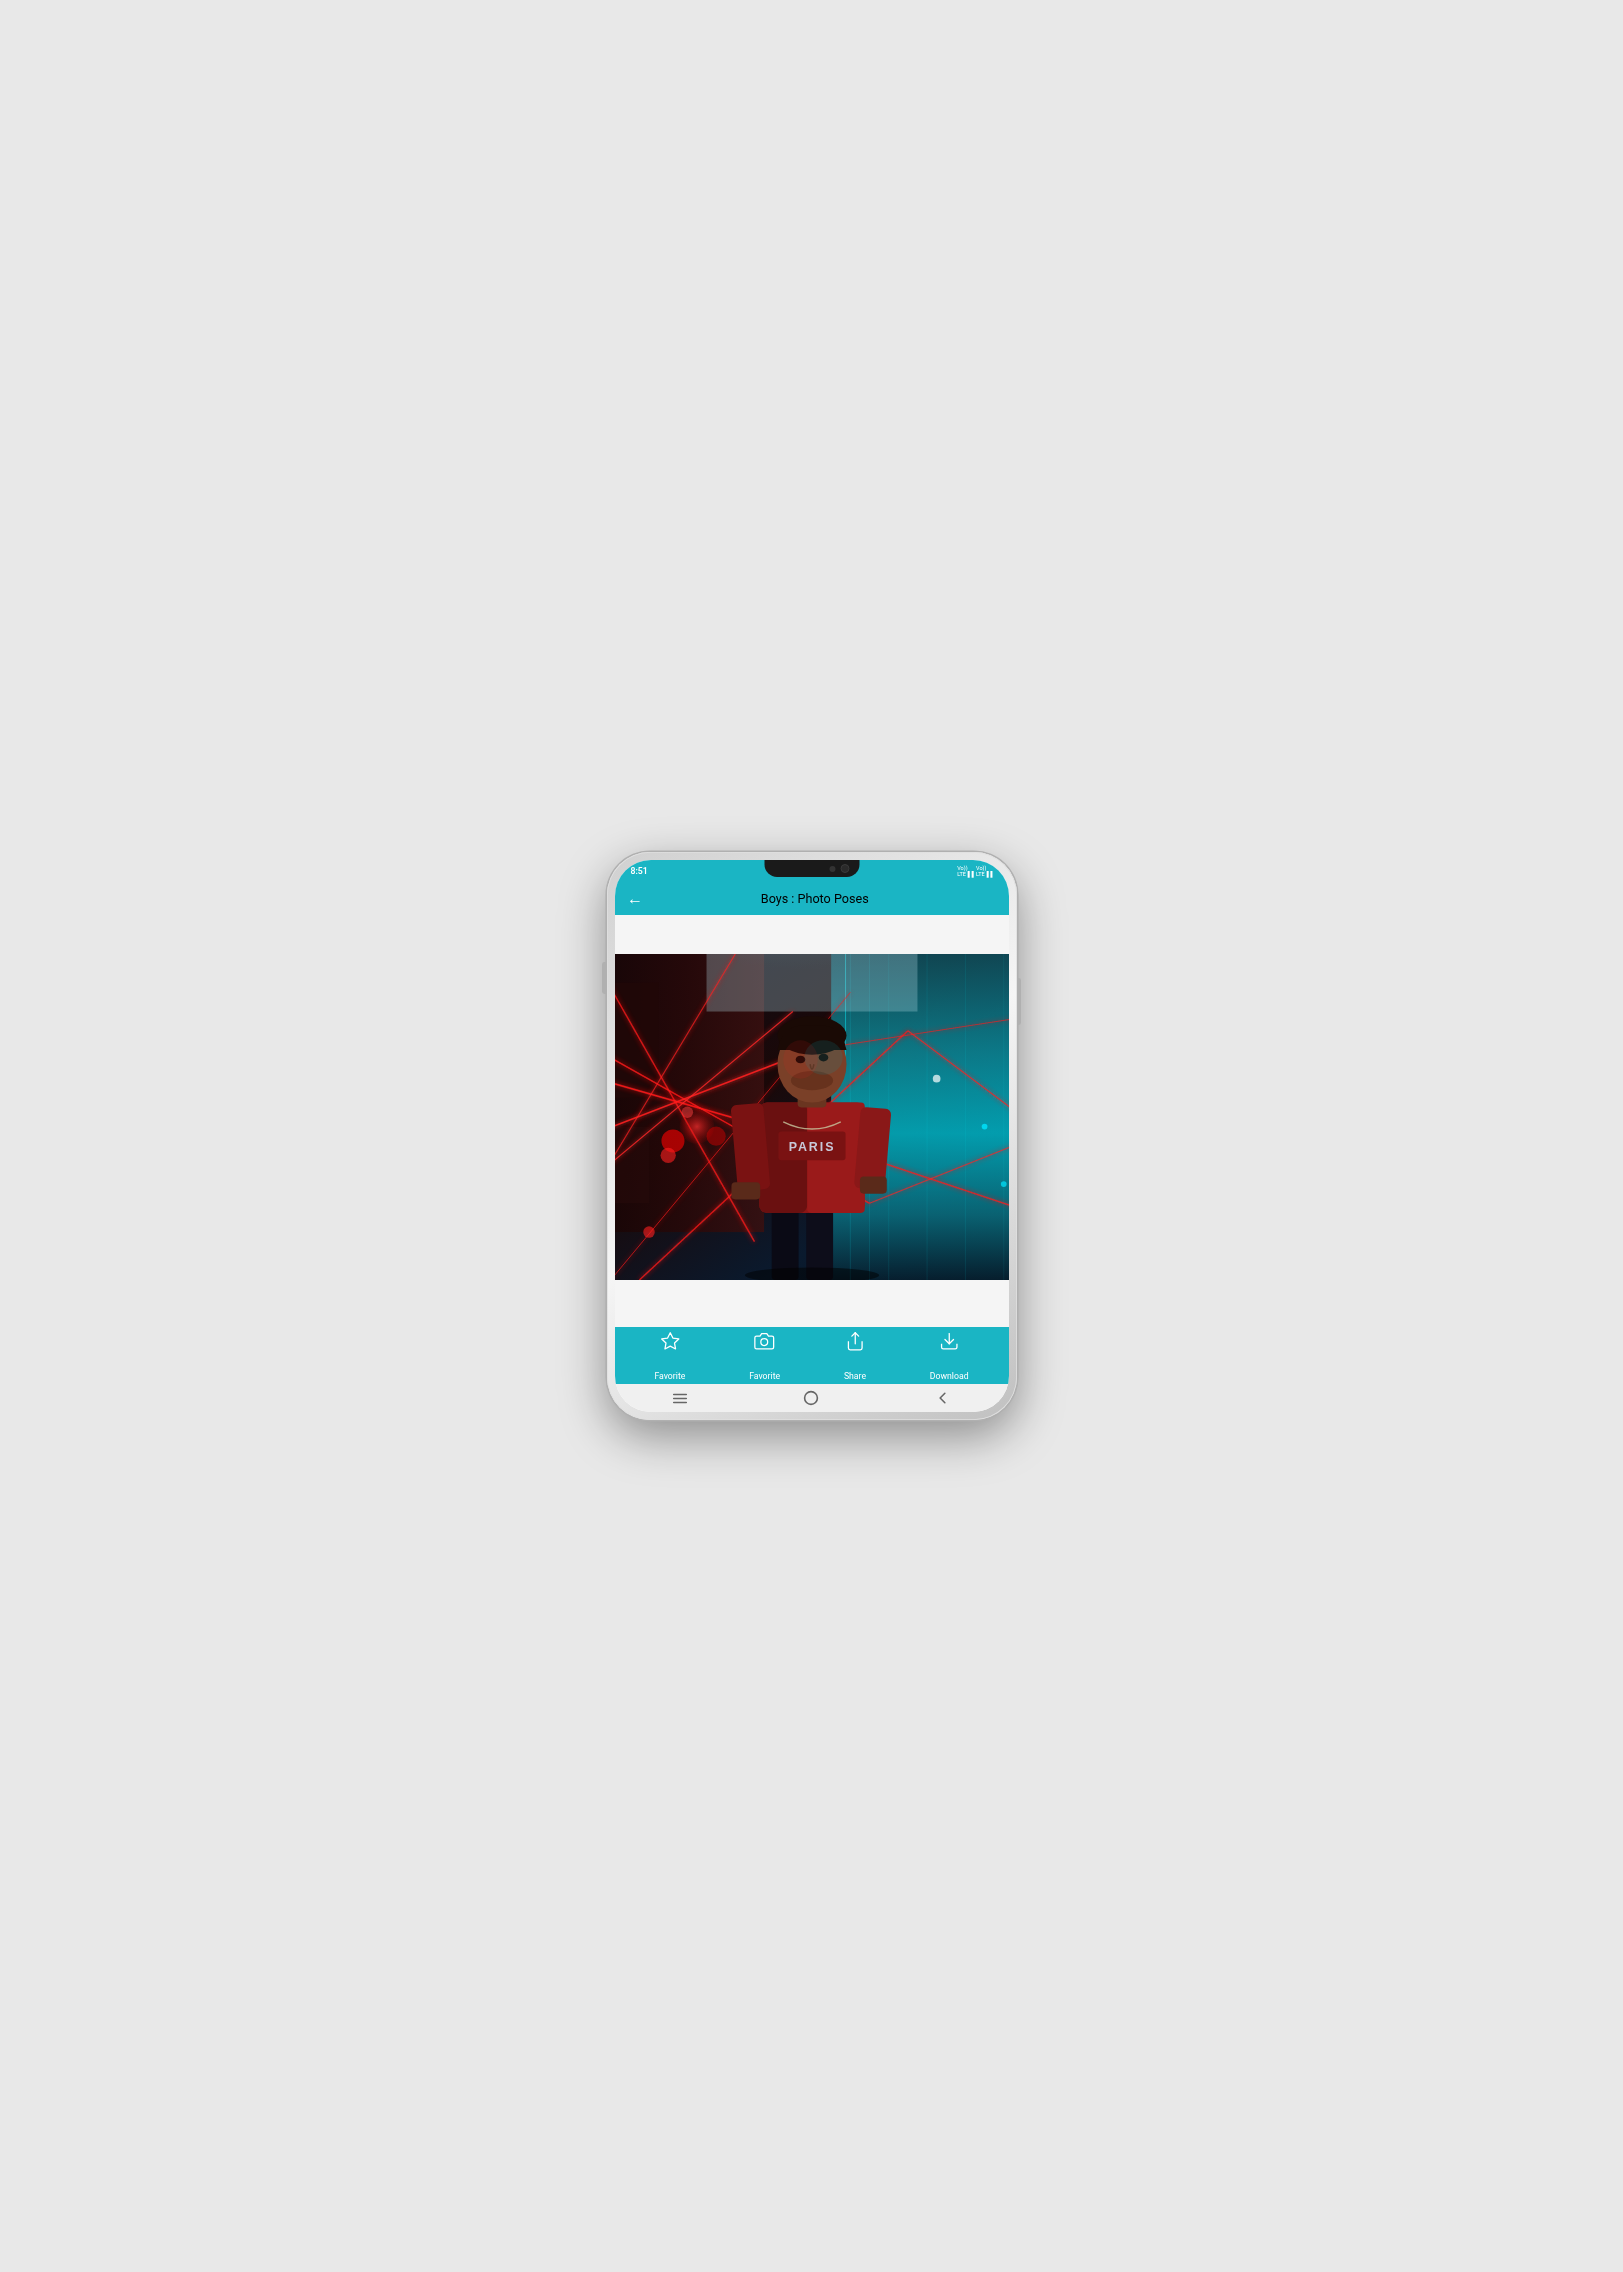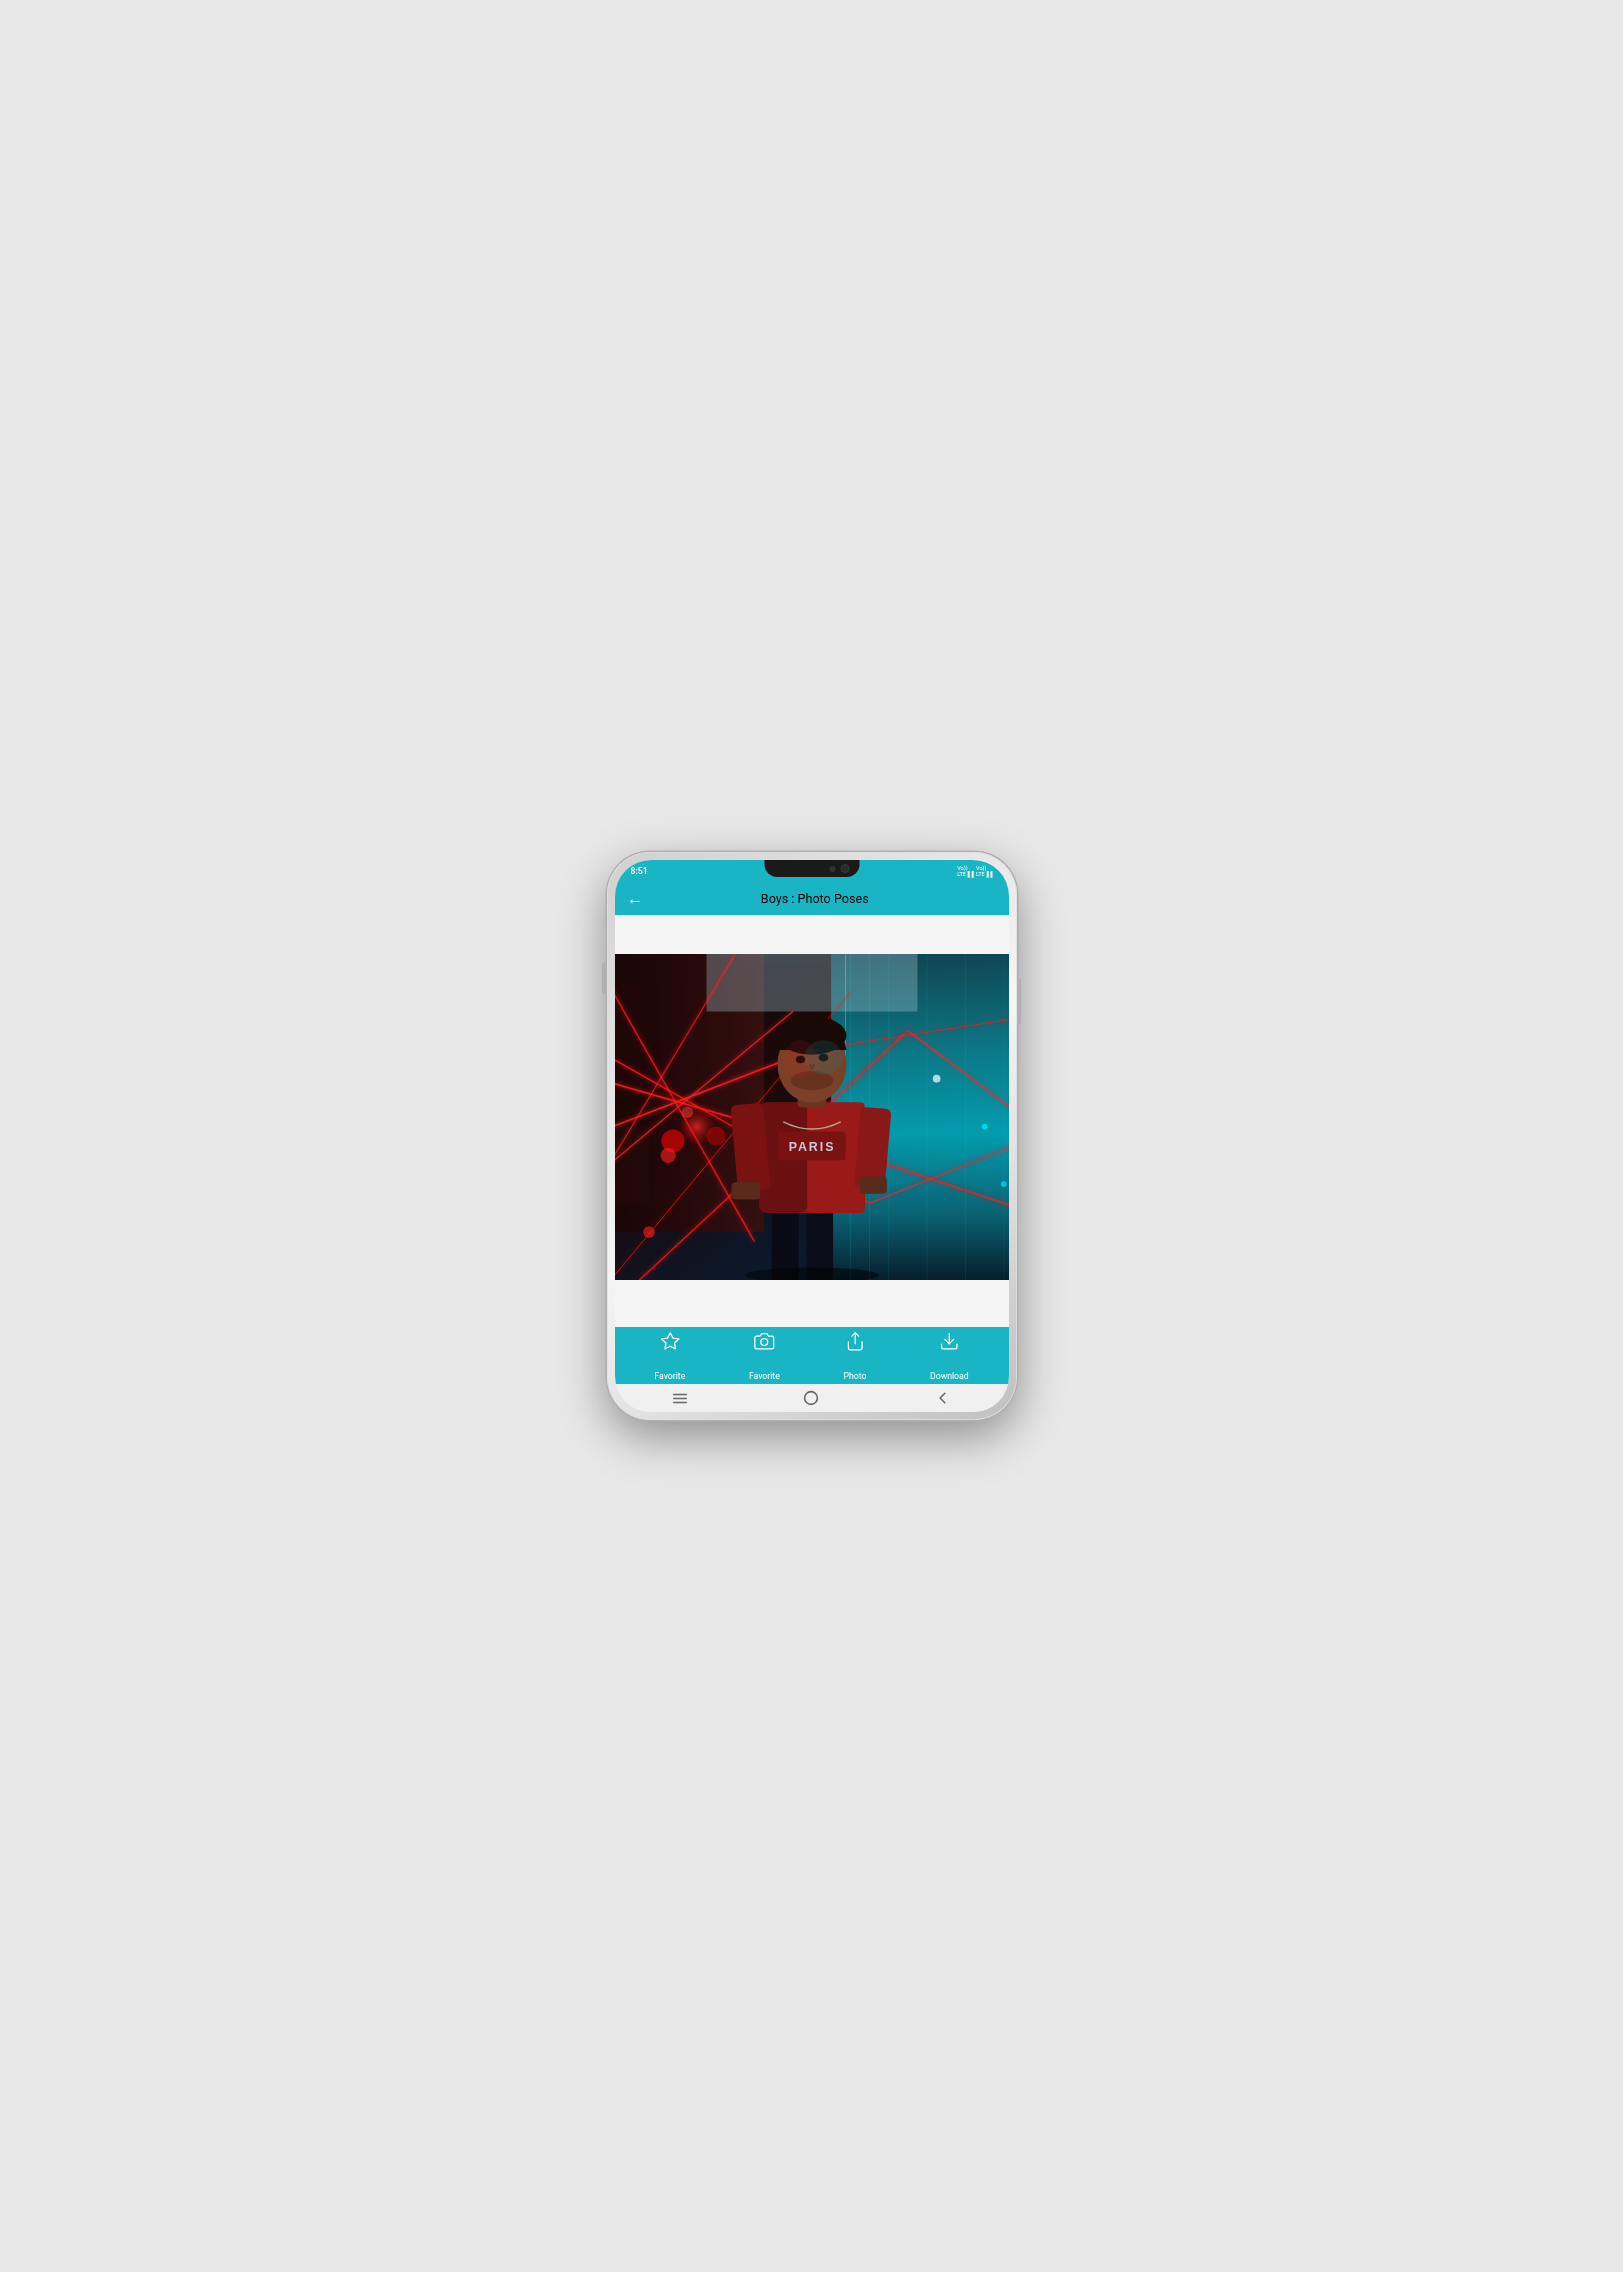--- a/index.html
+++ b/index.html
@@ -431,21 +431,21 @@
       </div>
 
       <div class="toolbar-item">
         <div class="toolbar-icon">
           <svg viewBox="0 0 24 24" xmlns="http://www.w3.org/2000/svg">
             <path d="M4 12v8a2 2 0 0 0 2 2h12a2 2 0 0 0 2-2v-8" stroke="white" stroke-width="1.5" fill="none"></path>
             <polyline points="16 6 12 2 8 6" stroke="white" stroke-width="1.5" fill="none" stroke-linejoin="round" stroke-linecap="round"></polyline>
             <line x1="12" y1="2" x2="12" y2="15" stroke="white" stroke-width="1.5" stroke-linecap="round"></line>
           </svg>
         </div>
-        <span class="toolbar-label">Photo</span>
+        <span class="toolbar-label">Share</span>
       </div>
 
       <div class="toolbar-item">
         <div class="toolbar-icon">
           <svg viewBox="0 0 24 24" xmlns="http://www.w3.org/2000/svg">
             <path d="M21 15v4a2 2 0 0 1-2 2H5a2 2 0 0 1-2-2v-4" stroke="white" stroke-width="1.5" fill="none"></path>
             <polyline points="7 10 12 15 17 10" stroke="white" stroke-width="1.5" fill="none" stroke-linejoin="round" stroke-linecap="round"></polyline>
             <line x1="12" y1="15" x2="12" y2="3" stroke="white" stroke-width="1.5" stroke-linecap="round"></line>
           </svg>
         </div>

